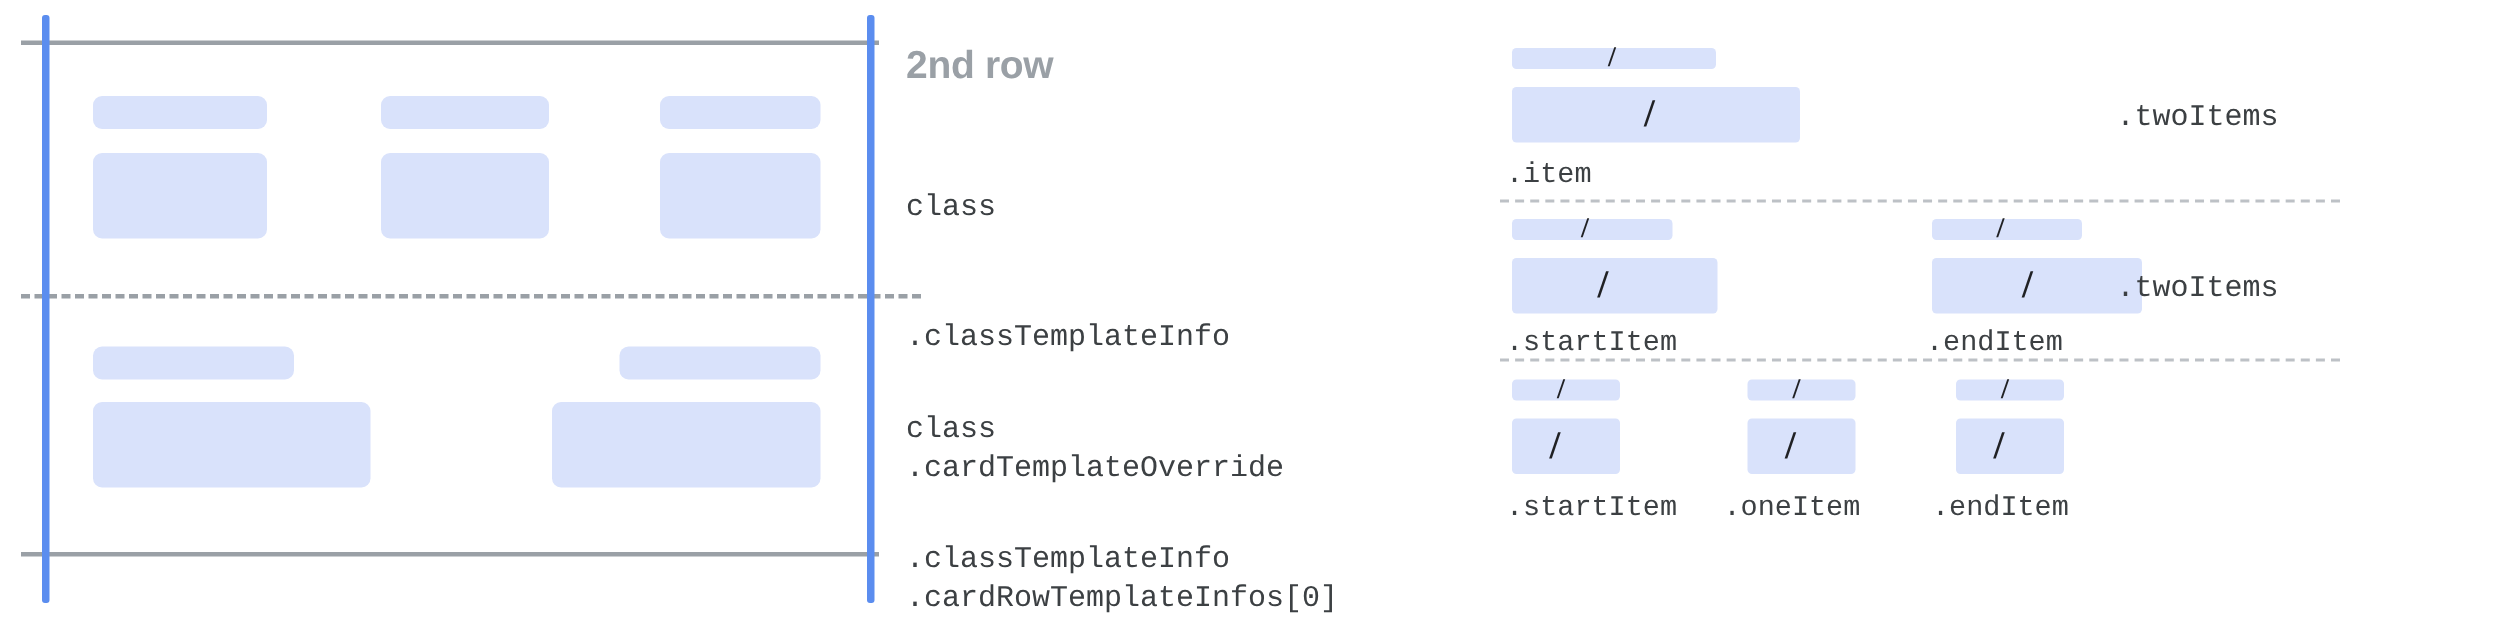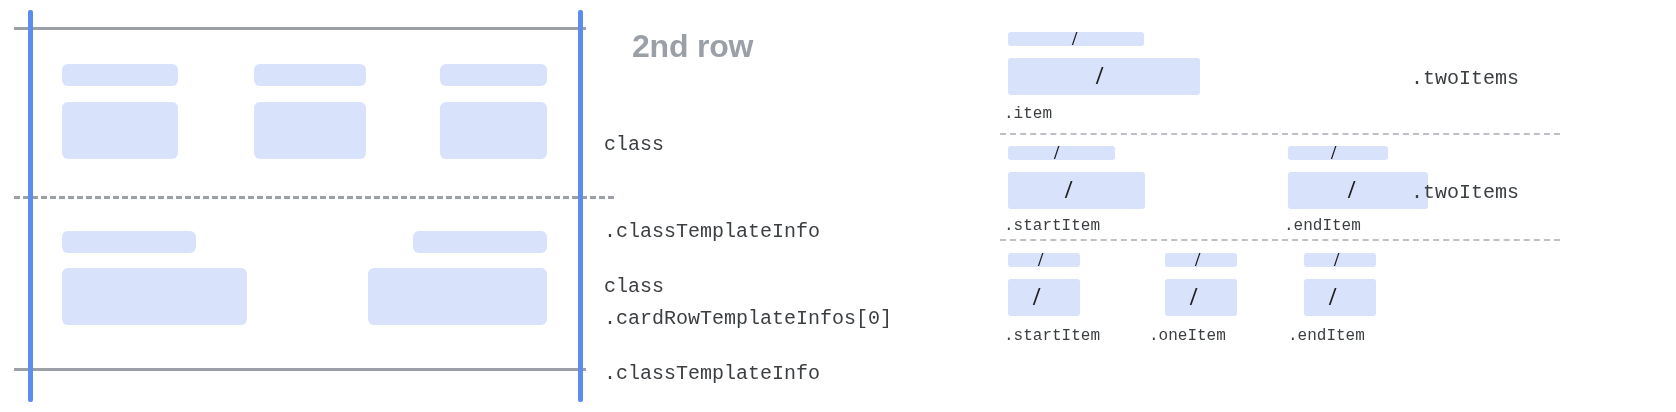--- a/index.html
+++ b/index.html
@@ -25,42 +25,42 @@
   .guide-dash{position:absolute;left:14px;width:600px;top:196px;height:0;
               border-top:3px dashed #9aa0a6;}
 
   .row-area{position:absolute;}
   .ph{position:absolute;border-radius:6px;}
 
   
   .text-col{position:absolute;left:604px;top:0;width:380px;height:412px;}
   .blk{position:absolute;left:0;}
   .blk-title{
-    font-size:32px;font-weight:bold;color:#9aa0a6;
-    letter-spacing:-.2px;line-height:1;margin-left:28px;
+    font-size:26px;font-weight:bold;color:#9aa0a6;
+    letter-spacing:-.2px;line-height:1;
   }
   .blk-lines{
     margin-top:10px;font-family:"Liberation Mono",monospace;
     font-size:20px;line-height:29px;color:#3c4043;white-space:pre;
   }
 
   
   .variants{position:absolute;left:986px;top:0;width:690px;height:412px;}
   .variant{position:absolute;left:0;width:690px;}
   .vsep{position:absolute;left:14px;width:560px;height:0;
         border-top:2px dashed #bdc1c6;}
   .slot{position:absolute;}
   .slot .bar{position:absolute;border-radius:3px;background:#d9e2fb;}
   .slot .body{position:absolute;border-radius:3px;background:#d9e2fb;}
   .slash{position:absolute;color:#202124;font-family:"Liberation Serif",serif;
          font-weight:bold;font-size:26px;line-height:1;}
   .slash.sm{font-size:19px;}
   .slot-label{
     position:absolute;font-family:"Liberation Mono",monospace;
-    font-size:16px;color:#3c4043;white-space:pre;
+    font-size:19px;color:#3c4043;white-space:pre;
   }
   .variant-label{
     position:absolute;font-family:"Liberation Mono",monospace;
     font-size:20px;color:#3c4043;white-space:pre;
   }
 </style>
 </head>
 <body style="background: rgb(255, 255, 255);">
 
 <div class="stage">
@@ -94,20 +94,21 @@
     </div>
   </div>
 
   <div class="text-col">
 
     <div class="blk" style="top:30px;">
       <div class="blk-title" style="color: rgb(154, 160, 166);">2nd row</div>
       <div class="blk-lines" style="color: rgb(60, 64, 67);">
         <div>class</div>
         <div>.classTemplateInfo</div>
+        <div>.cardTemplateOverride</div>
         <div>.cardRowTemplateInfos[0]</div>
       </div>
     </div>
 
     <div class="blk" style="top:204px;">
       <div class="blk-lines" style="color: rgb(60, 64, 67);">
         <div>class</div>
         <div>.classTemplateInfo</div>
         
         

